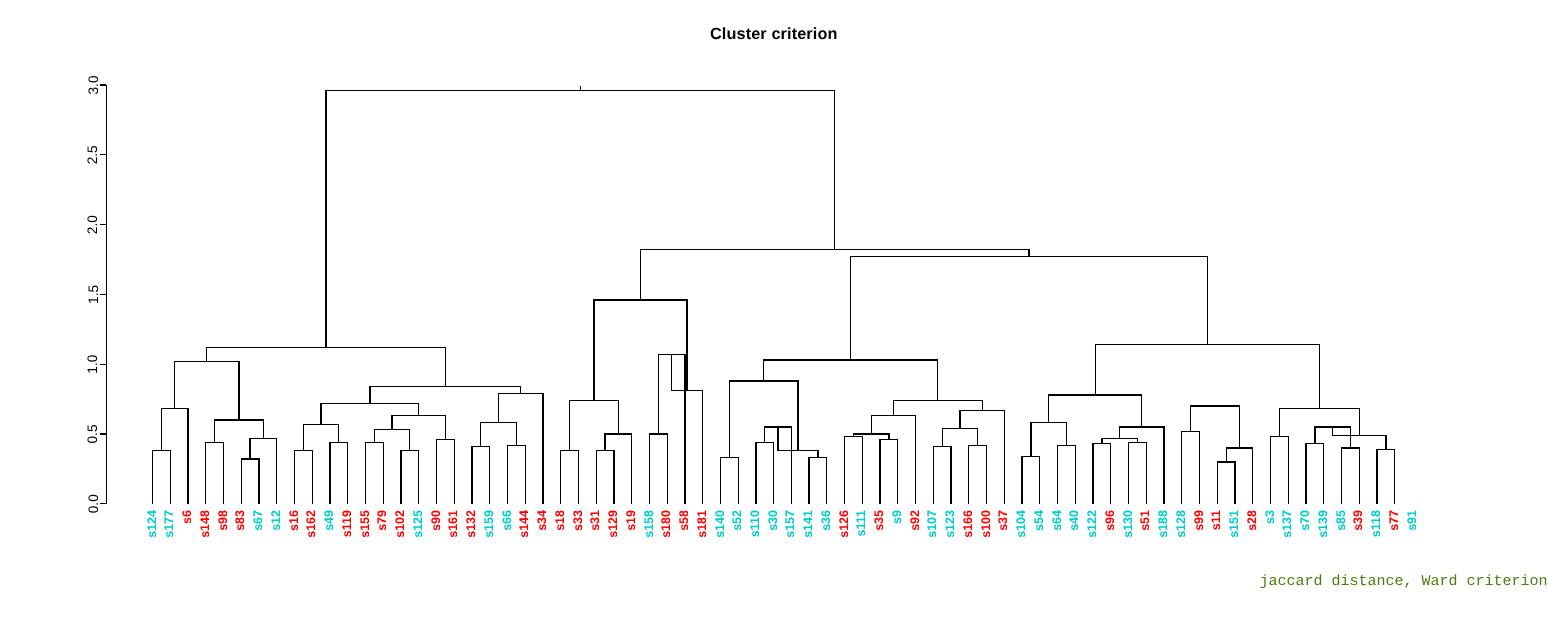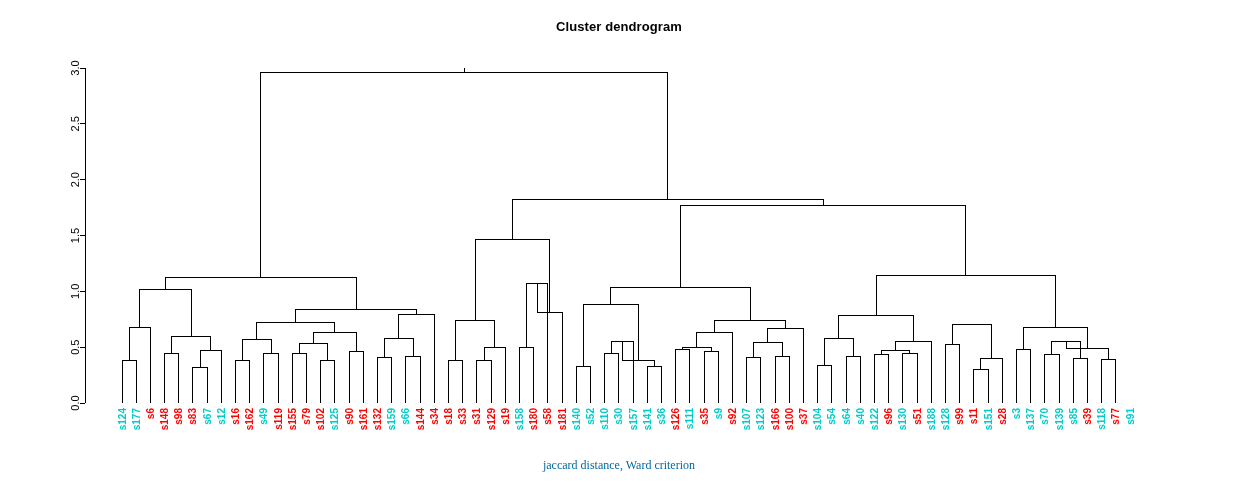--- a/index.html
+++ b/index.html
@@ -29,24 +29,24 @@
     font-weight: bold;
     color: #000000;
     font-family: "Liberation Sans", sans-serif;
     letter-spacing: 0.1px;
   }
   .x-axis-label {
     position: absolute;
     top: 458px;
     left: 0;
     width: 1238px;
-    text-align: center;
+    text-align: right;
     font-size: 12px;
-    color: #0369a1;
-    font-family: Liberation Serif, serif;
+    color: #4d7c0f;
+    font-family: Liberation Mono, monospace;
   }
   svg.dendro {
     position: absolute;
     top: 0;
     left: 0;
     width: 1238px;
     height: 500px;
   }
   .branch-line {
     stroke: #000000;
@@ -72,21 +72,21 @@
   .leaf-text {
     font-family: "Liberation Sans", sans-serif;
     font-size: 10px;
     font-weight: bold;
   }
 </style>
 </head>
 <body>
 
 <div id="plot-root">
-  <div class="plot-title">Cluster dendrogram</div>
+  <div class="plot-title">Cluster criterion</div>
   <svg class="dendro" viewBox="0 0 1238 500" preserveAspectRatio="none">
     <g id="axis-group">
         <line x1="85" y1="68" x2="85" y2="403" class="axis-line"></line>
         <line x1="80" y1="403" x2="85" y2="403" class="tick-line"></line>
         <text x="75" y="403" text-anchor="middle" dominant-baseline="central" transform="rotate(-90 75 403)" class="tick-text">0.0</text>
         <line x1="80" y1="347.1666666666667" x2="85" y2="347.1666666666667" class="tick-line"></line>
         <text x="75" y="347.1666666666667" text-anchor="middle" dominant-baseline="central" transform="rotate(-90 75 347.1666666666667)" class="tick-text">0.5</text>
         <line x1="80" y1="291.33333333333337" x2="85" y2="291.33333333333337" class="tick-line"></line>
         <text x="75" y="291.33333333333337" text-anchor="middle" dominant-baseline="central" transform="rotate(-90 75 291.33333333333337)" class="tick-text">1.0</text>
         <line x1="80" y1="235.5" x2="85" y2="235.5" class="tick-line"></line>

